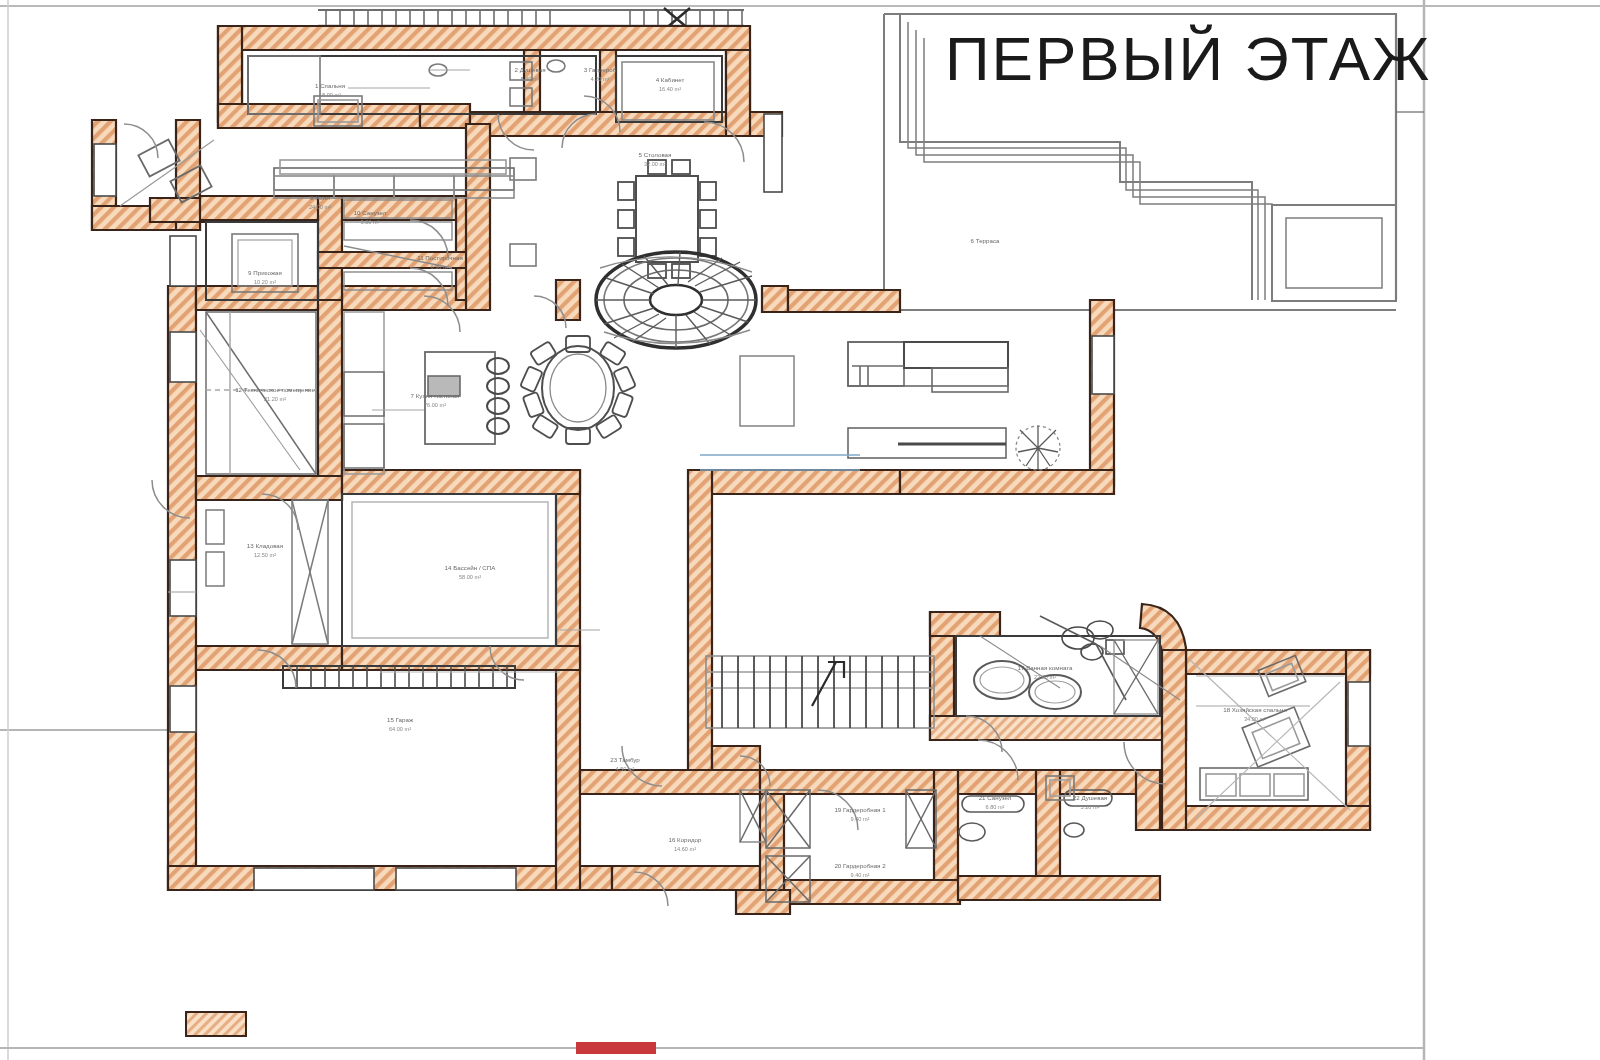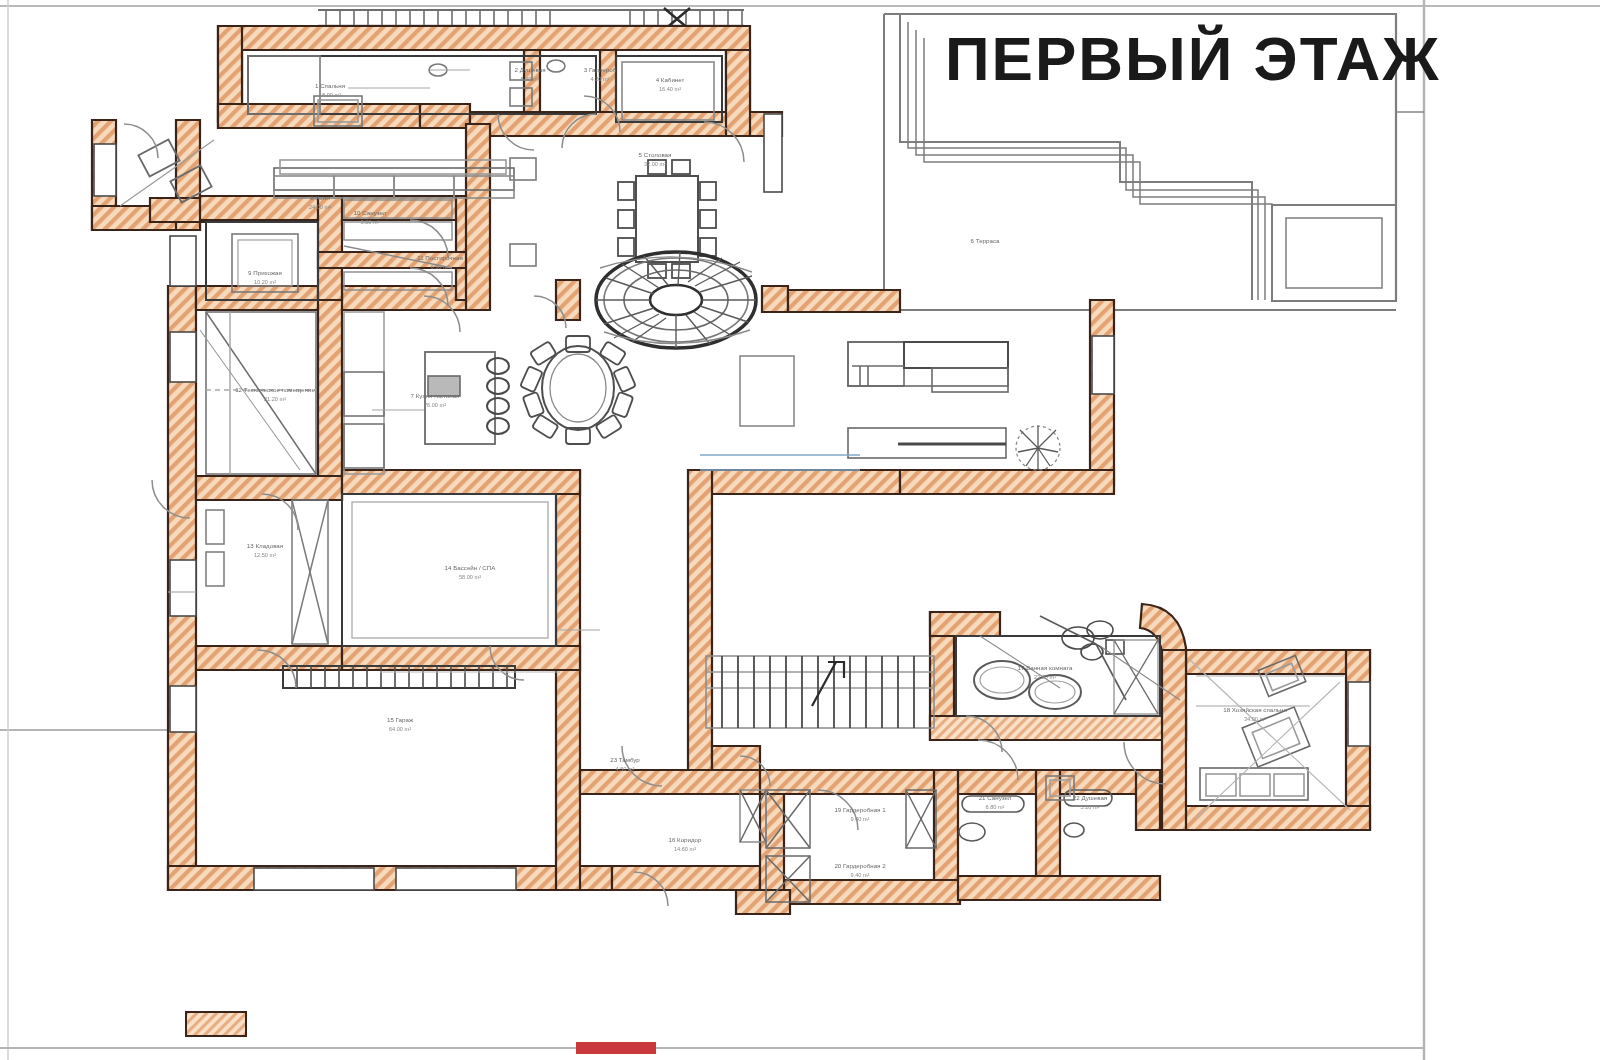--- a/index.html
+++ b/index.html
@@ -8,21 +8,21 @@
     width:1600px;height:1060px;overflow:hidden;position:relative;
   }
   #stage{position:relative;width:1600px;height:1060px;background:#fff;}
   #plan{position:absolute;inset:0;}
   .floor-title{
     position:absolute;
     left:945px; top:28px;
     font-family:"Liberation Sans", sans-serif;
     font-size:62px;
     letter-spacing:2px;
-    font-weight:700;
+    font-weight:400;
     color:#1a1a1a;
     white-space:nowrap;
     line-height:1;
   }
 </style>
 </head>
 <body>
 
 <div id="stage">
 

